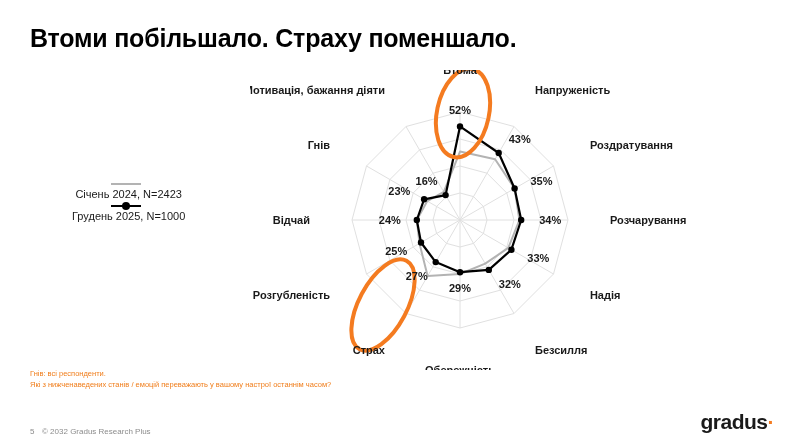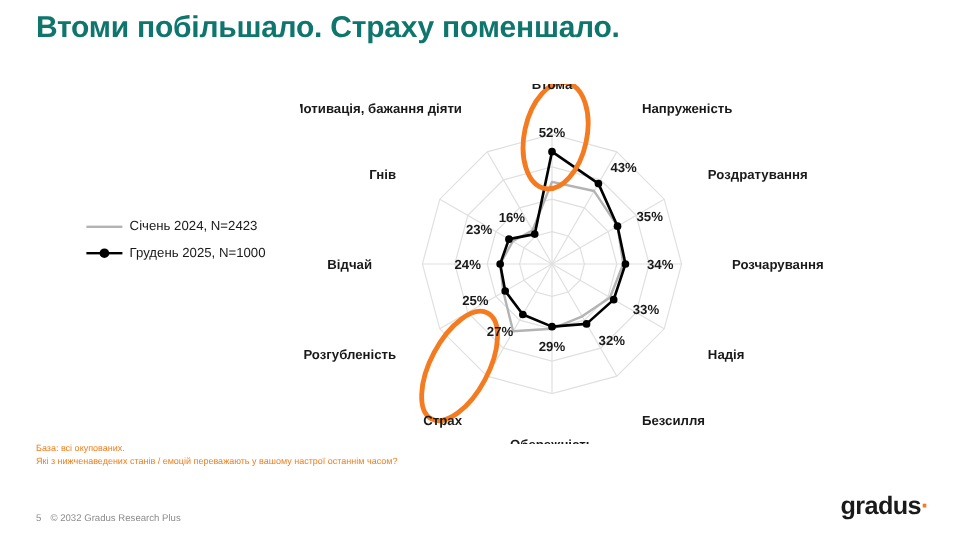--- a/index.html
+++ b/index.html
@@ -14,37 +14,38 @@
     overflow: hidden;
     position: relative;
   }
   .slide {
     position: absolute;
     inset: 0;
   }
   .title {
     position: absolute;
     left: 30px;
-    top: 9px;
+    top: 24px;
     font-size: 25px;
     font-weight: bold;
-    color: #0f766e;
+    color: #000000;
     letter-spacing: -0.2px;
   }
   .legend {
     position: absolute;
     left: 72px;
     top: 178px;
     font-size: 11px;
     color: #1a1a1a;
   }
   .legend-row {
     display: flex;
     align-items: center;
     height: 22px;
+    flex-direction: column;
   }
   .legend-swatch {
     width: 30px;
     height: 12px;
     position: relative;
     margin-right: 6px;
   }
   .legend-swatch .line {
     position: absolute;
     left: 0;
@@ -214,21 +215,21 @@
           <text class="value-label" x="177.7" y="209.9" text-anchor="end">27%</text>
           <text class="value-label" x="157.2" y="184.5" text-anchor="end">25%</text>
           <text class="value-label" x="150.8" y="154.0" text-anchor="end">24%</text>
           <text class="value-label" x="160.3" y="125.3" text-anchor="end">23%</text>
           <text class="value-label" x="187.6" y="115.2" text-anchor="end">16%</text>
         </g>
     </svg>
   </div>
 
   <div class="footnotes">
-    <span class="fn">База: всі окупованих.</span>
+    <span class="fn">Гнів: всі респонденти.</span>
     <span class="fn">Які з нижченаведених станів / емоцій переважають у вашому настрої останнім часом?</span>
   </div>
 
   <div class="page-num">5</div>
   <div class="copyright">© 2032 Gradus Research Plus</div>
 
   <div class="brand">
     <span>gradus</span><span class="dot">·</span>
   </div>
 

